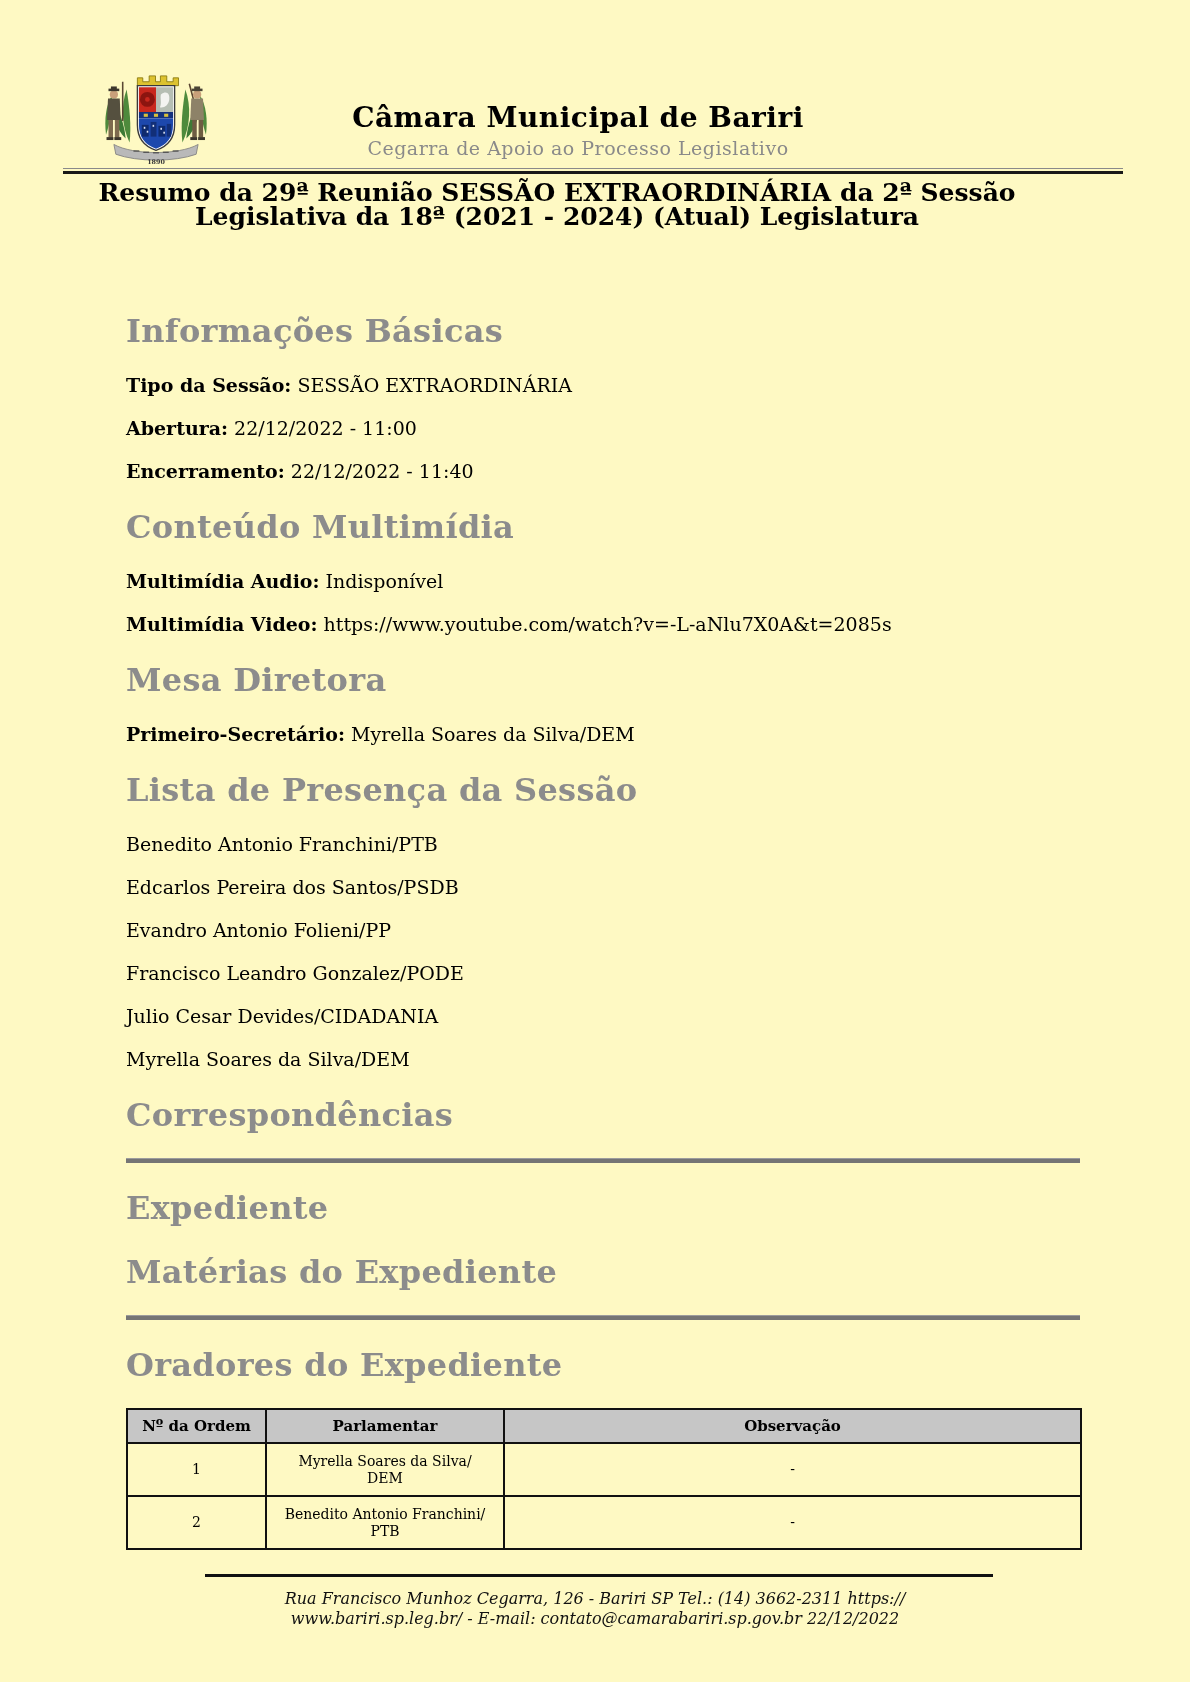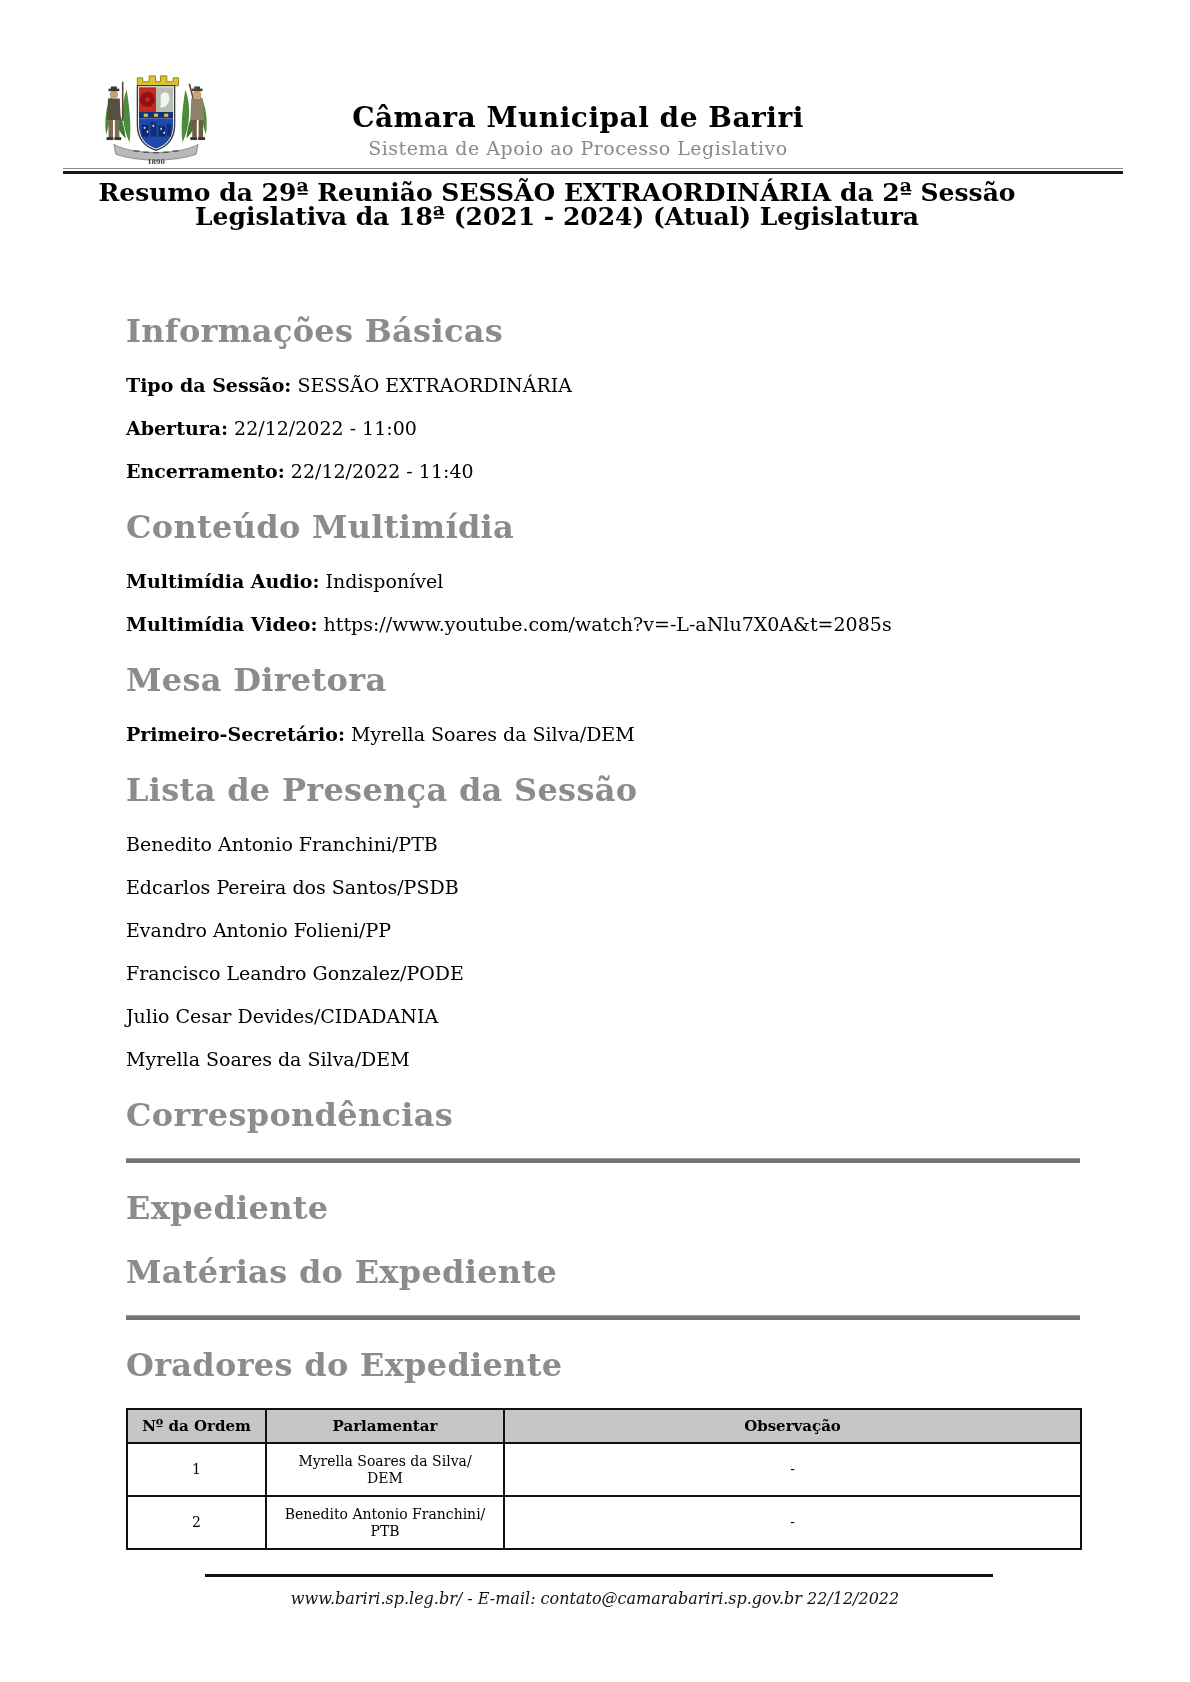--- a/index.html
+++ b/index.html
@@ -1,18 +1,18 @@
 <!DOCTYPE html>
 <html lang="pt"><head>
 <meta charset="utf-8">
 <style>
   html,body { margin:0; padding:0; background:#e8e8e8; }
   .page {
     position:relative; width:1190px; height:1682px; margin:0 auto;
-    background:#ffffff; overflow:hidden;
+    background:#fef9c3; overflow:hidden;
     font-family:"DejaVu Serif","Liberation Serif",serif; color:#000;
   }
   
   .hdr { position:relative; padding-top:70px; height:98px; }
   .crest { position:absolute; left:95px; top:70px; width:122px; height:96px; }
   .hdr-text { margin-right:34px; text-align:center; padding-top:31px; }
   .org-title { font-size:28px; line-height:34px; font-weight:bold; letter-spacing:0.5px; }
   .sys-subtitle { font-size:19px; line-height:24px; margin-top:1px; color:#8a8a8a; letter-spacing:0.5px; }
   .hdr-rule { margin:0 67px 0 63px; height:2px; border-top:1px solid #8a8a8a; border-bottom:3px solid #191919; }
   
@@ -115,21 +115,21 @@
         <rect x="38" y="82" width="6" height="1.4" fill="#555"></rect>
         <rect x="48" y="83.3" width="6" height="1.4" fill="#555"></rect>
         <rect x="58" y="83.8" width="6" height="1.4" fill="#555"></rect>
         <rect x="68" y="83.3" width="6" height="1.4" fill="#555"></rect>
         <rect x="78" y="82" width="6" height="1.4" fill="#555"></rect>
       </g>
       <text x="61" y="96" text-anchor="middle" font-size="6.5" font-weight="bold" fill="#3a3a3a">1890</text>
     </svg>
     <div class="hdr-text">
       <div class="org-title">Câmara Municipal de Bariri</div>
-      <div class="sys-subtitle">Sistema de Apoio ao Processo Legislativo</div>
+      <div class="sys-subtitle">Cegarra de Apoio ao Processo Legislativo</div>
     </div>
   </header>
 
   <div class="hdr-rule"></div>
 
   <h1 class="doc-title">Resumo da 29ª Reunião SESSÃO EXTRAORDINÁRIA da 2ª Sessão Legislativa da 18ª (2021 - 2024) (Atual) Legislatura</h1>
 
   <main class="content">
 
     <h2 class="section first">Informações Básicas</h2>
@@ -187,18 +187,19 @@
 PTB</td>
           <td>-</td>
         </tr>
       </tbody>
     </table>
   </main>
 
   <footer>
     <div class="footer-rule"></div>
     <div class="footer-addr">
+      <div>Rua Francisco Munhoz Cegarra, 126 - Bariri SP Tel.: (14) 3662-2311 https://</div>
       <div>www.bariri.sp.leg.br/ - E-mail: contato@camarabariri.sp.gov.br 22/12/2022</div>
     </div>
 
   </footer>
 
 </div>
 
 </body></html>

